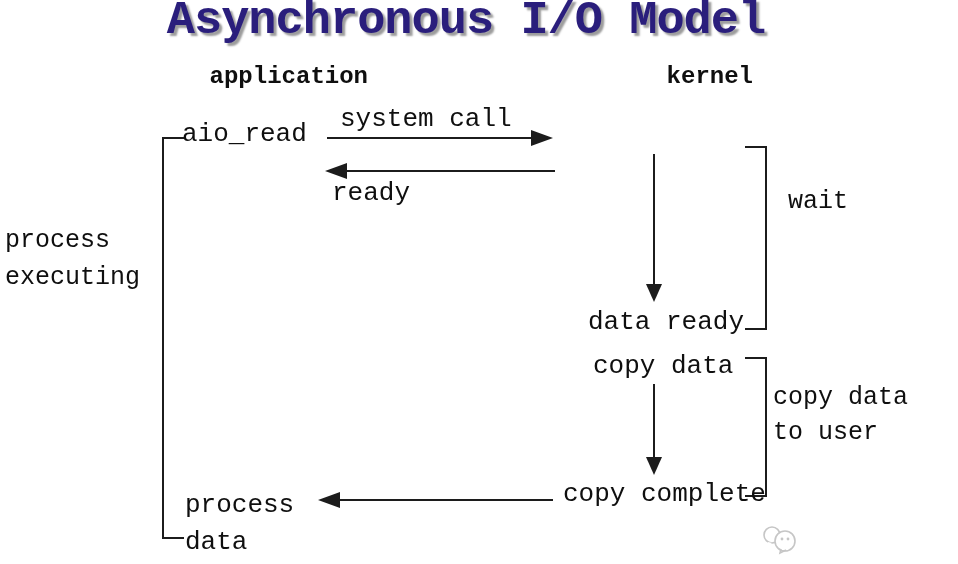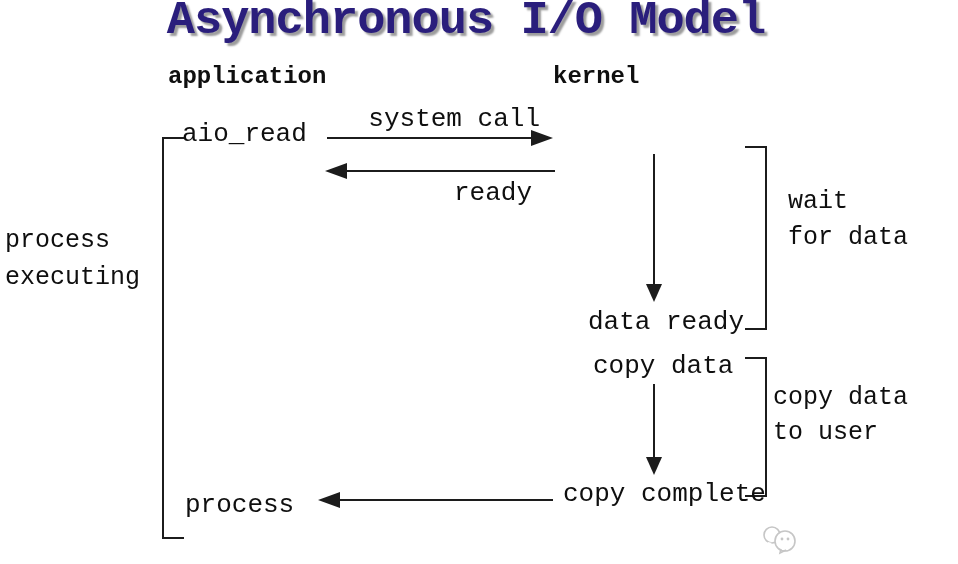--- a/index.html
+++ b/index.html
@@ -6,25 +6,25 @@
   .canvas{
     position:relative;width:958px;height:564px;background:#ffffff;overflow:hidden;
     font-family:Liberation Mono, monospace;color:#0f0f0f;
   }
   .abs{position:absolute;}
   .title{
     left:110px;top:-6px;width:712px;text-align:center;
     font-size:47px;font-weight:bold;letter-spacing:-1px;
     color:#2a1e7c;text-shadow:3px 3px 2px #9c9c9c;white-space:nowrap;
   }
-  .col-header{font-size:24px;font-weight:bold;text-align:left;white-space:nowrap;}
+  .col-header{font-size:24px;font-weight:bold;text-align:right;white-space:nowrap;}
   .hdr-app{left:168px;top:63px;width:200px;}
   .hdr-kernel{left:553px;top:63px;width:200px;}
   .node{font-size:26px;white-space:nowrap;}
-  .edge-label{font-size:26px;text-align:right;width:200px;white-space:nowrap;}
+  .edge-label{font-size:26px;text-align:left;width:200px;white-space:nowrap;}
   .side-label{font-size:25px;line-height:37px;}
   .line-h{height:2px;background:#1c1c1c;}
   .line-v{width:2px;background:#1c1c1c;}
   .head-right{width:0;height:0;border-top:8px solid transparent;border-bottom:8px solid transparent;border-left:22px solid #1c1c1c;}
   .head-left{width:0;height:0;border-top:8px solid transparent;border-bottom:8px solid transparent;border-right:22px solid #1c1c1c;}
   .head-down{width:0;height:0;border-left:8px solid transparent;border-right:8px solid transparent;border-top:18px solid #1c1c1c;}
   .bracket-left{border-left:2px solid #1c1c1c;border-top:2px solid #1c1c1c;border-bottom:2px solid #1c1c1c;width:20px;}
   .bracket-right{border-right:2px solid #1c1c1c;border-top:2px solid #1c1c1c;border-bottom:2px solid #1c1c1c;width:20px;}
   .watermark{left:696px;top:524px;display:flex;align-items:center;gap:6px;flex-direction:column;}
   .watermark-text{
@@ -56,41 +56,41 @@
     <div>process</div>
     <div>executing</div>
   </div>
 
   <div class="abs line-v" style="left:653px;top:154px;height:130px;"></div>
   <div class="abs head-down" style="left:646px;top:284px;"></div>
 
   <div class="abs bracket-right" style="left:745px;top:146px;height:180px;"></div>
   <div class="abs side-label" style="left:788px;top:184px;line-height:36px;">
     <div>wait</div>
-    <div>for data</div>
   </div>
 
   <div class="abs node" style="left:588px;top:307px;">data ready</div>
   <div class="abs node" style="left:593px;top:351px;">copy data</div>
 
   <div class="abs line-v" style="left:653px;top:384px;height:74px;"></div>
   <div class="abs head-down" style="left:646px;top:457px;"></div>
 
   <div class="abs bracket-right" style="left:745px;top:357px;height:136px;"></div>
   <div class="abs side-label" style="left:773px;top:380px;line-height:35px;">
     <div>copy data</div>
     <div>to user</div>
   </div>
 
   <div class="abs node" style="left:563px;top:479px;">copy complete</div>
   <div class="abs head-left" style="left:318px;top:492px;"></div>
   <div class="abs line-h" style="left:338px;top:499px;width:215px;"></div>
 
   <div class="abs node center" style="left:185px;top:487px;width:150px;line-height:37px;">
     <div>process</div>
+    <div>data</div>
   </div>
 
   <div class="abs watermark">
     <span>
       <svg width="38" height="32" viewBox="0 0 38 32">
         <g fill="none" stroke="#c6c6c6" stroke-width="1.6">
           <circle cx="11" cy="11" r="8"></circle>
           <path d="M7 18 L5 23 L11 19" fill="#ffffff" stroke="none"></path>
           <circle cx="24" cy="17" r="10" fill="#ffffff"></circle>
           <path d="M20 25 L19 29 L25 26"></path>

